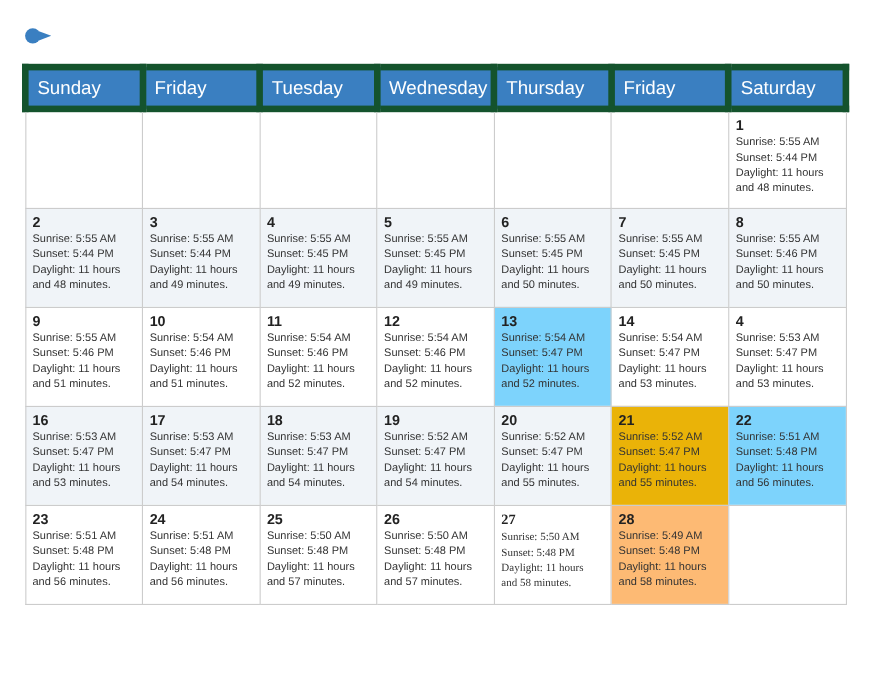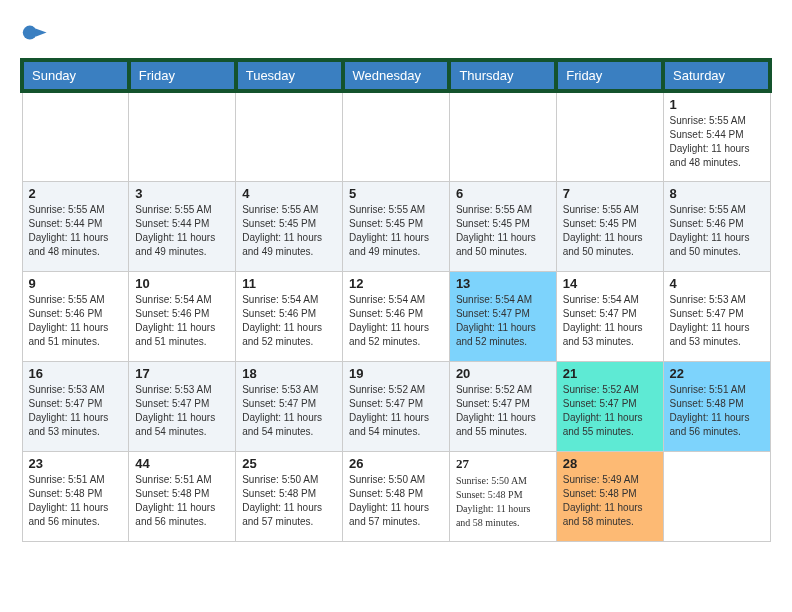--- a/index.html
+++ b/index.html
@@ -50,23 +50,23 @@
     .calendar {
       width: 100%;
       border-collapse: collapse;
       table-layout: fixed;
     }
     .calendar th {
       background-color: #3a7fc1;
       color: #fff;
       text-align: left;
       padding: 6px 8px;
-      font-size: 13px;
+      font-size: 17px;
       font-weight: normal;
-      border: 4px solid #14532d;
+      border: 6px solid #14532d;
     }
     .calendar td {
       border: 1px solid #ccc;
       vertical-align: top;
       padding: 4px 6px;
       height: 90px;
       background: #fff;
     }
     .calendar tr:nth-child(odd) td {
       background: #fff;
@@ -269,21 +269,21 @@
 Daylight: 11 hours
 and 54 minutes.</div>
         </td>
         <td style="background: rgb(240, 244, 248); margin-left: 41px;">
           <span class="day-number">20</span>
           <div class="day-info" style="white-space: pre-line;">Sunrise: 5:52 AM
 Sunset: 5:47 PM
 Daylight: 11 hours
 and 55 minutes.</div>
         </td>
-        <td style="background: #5eead4;">
+        <td style="background: #eab308;">
           <span class="day-number">21</span>
           <div class="day-info" style="white-space: pre-line;">Sunrise: 5:52 AM
 Sunset: 5:47 PM
 Daylight: 11 hours
 and 55 minutes.</div>
         </td>
         <td style="background: #7dd3fc;">
           <span class="day-number">22</span>
           <div class="day-info" style="white-space: pre-line;">Sunrise: 5:51 AM
 Sunset: 5:48 PM
@@ -293,21 +293,21 @@
       </tr>
       <tr>
         <td style="background: rgb(255, 255, 255);">
           <span class="day-number">23</span>
           <div class="day-info" style="white-space: pre-line;">Sunrise: 5:51 AM
 Sunset: 5:48 PM
 Daylight: 11 hours
 and 56 minutes.</div>
         </td>
         <td style="background: rgb(255, 255, 255);">
-          <span class="day-number">44</span>
+          <span class="day-number">24</span>
           <div class="day-info" style="white-space: pre-line;">Sunrise: 5:51 AM
 Sunset: 5:48 PM
 Daylight: 11 hours
 and 56 minutes.</div>
         </td>
         <td style="background: rgb(255, 255, 255);">
           <span class="day-number">25</span>
           <div class="day-info" style="white-space: pre-line;">Sunrise: 5:50 AM
 Sunset: 5:48 PM
 Daylight: 11 hours

